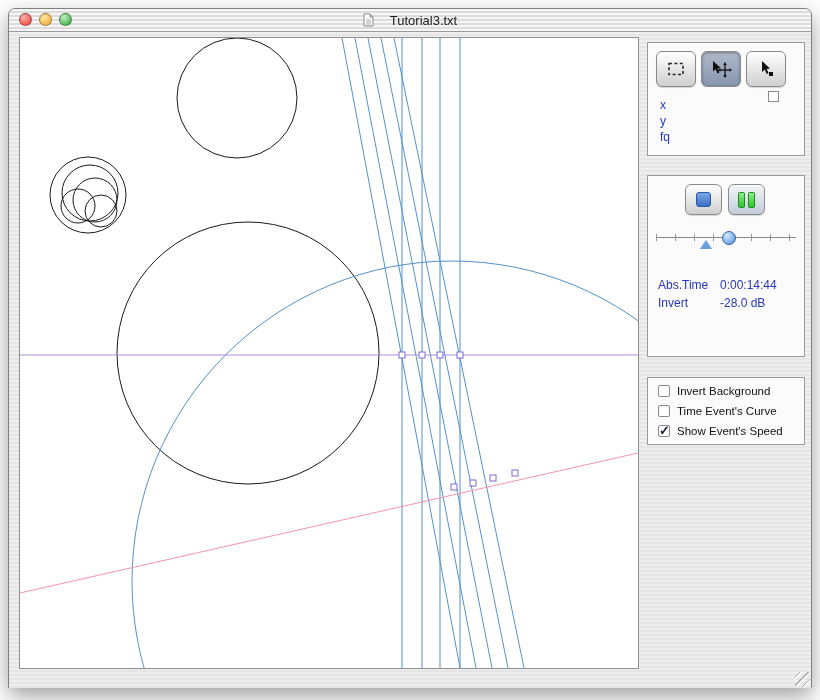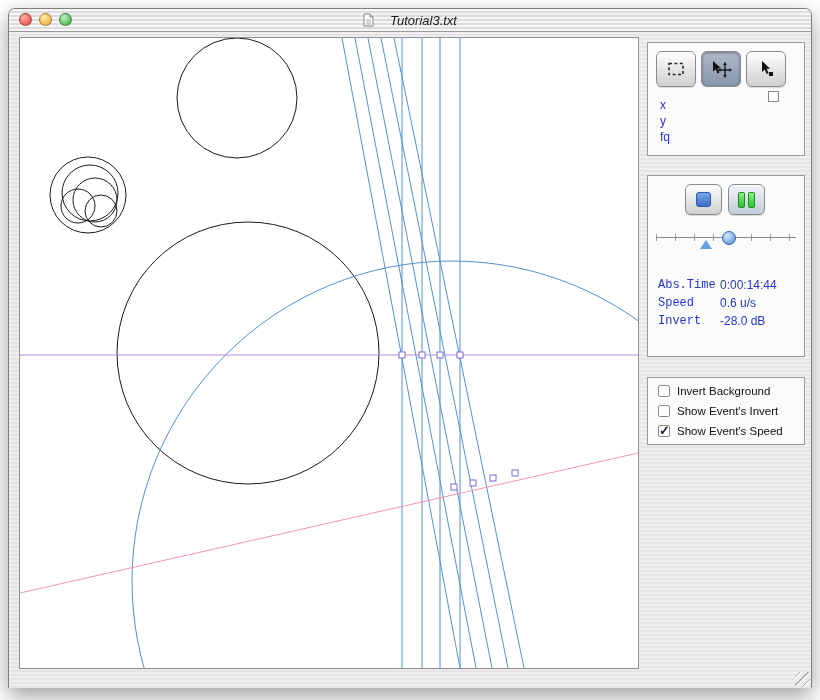--- a/index.html
+++ b/index.html
@@ -21,21 +21,21 @@
     border-bottom:1px solid #9a9a9a;
   }
   .lights{position:absolute;left:10px;top:4px;display:flex;gap:7px;}
   .light{width:13px;height:13px;border-radius:50%;border:1px solid rgba(0,0,0,.35);box-sizing:border-box;}
   .light.red{background:radial-gradient(circle at 35% 30%,#ffb3ab,#e8382c);}
   .light.yellow{background:radial-gradient(circle at 35% 30%,#ffe9a8,#eea321);}
   .light.green{background:radial-gradient(circle at 35% 30%,#c0f2c4,#2ea52c);}
   .title-wrap{
     position:absolute;left:0;right:0;top:0;height:22px;
     display:flex;align-items:center;justify-content:center;gap:16px;
-    font-size:13px;color:#1c1c1c;font-style:italic;
+    font-size:13px;color:#1c1c1c;
   }
   
   .content{
     position:relative;width:802px;height:656px;
     background:repeating-linear-gradient(180deg,#efefef 0 2px,#e5e5e5 2px 4px);
     border-radius:0;
   }
   .canvas{
     position:absolute;left:10px;top:5px;width:618px;height:630px;
     background:#ffffff;border:1px solid #8f8f8f;overflow:hidden;
@@ -93,21 +93,21 @@
     position:absolute;left:66px;top:3px;width:12px;height:12px;border-radius:50%;
     border:1px solid #2e5fa8;background:radial-gradient(circle at 35% 30%,#d6eaff,#4a8ade);
   }
   .slider .tri-marker{
     position:absolute;left:44px;top:12px;width:0;height:0;
     border-left:6px solid transparent;border-right:6px solid transparent;
     border-bottom:9px solid #6aa0e0;
   }
   .stats{position:absolute;left:10px;top:100px;right:6px;font-size:12px;line-height:18px;color:#2636c8;}
   .stat-row{display:flex;height:18px;}
-  .stat-label{width:62px;font-family:Liberation Mono, monospace;}
+  .stat-label{width:62px;}
   .stat-value{flex:1;}
   
   .cb-row{position:absolute;left:10px;height:14px;display:flex;align-items:center;gap:7px;cursor:pointer;}
   .cb-row.r1{top:6px;}
   .cb-row.r2{top:26px;}
   .cb-row.r3{top:46px;}
   .cb{width:12px;height:12px;background:#fff;border:1px solid #8a8a8a;border-radius:2px;
     box-sizing:border-box;position:relative;flex:0 0 auto;}
   .cb.checked::after{
     content:"\2713";position:absolute;left:0px;top:-3px;font-size:13px;font-weight:bold;color:#16233f;
@@ -232,38 +232,34 @@
         <div class="track"></div>
         <div class="thumb"></div>
         <div class="tri-marker"></div>
       </div>
       <div class="stats">
         <div class="stat-row">
           <span class="stat-label">Abs.Time</span>
           <span class="stat-value">0:00:14:44</span>
         </div>
         <div class="stat-row">
-          <span class="stat-label">Speed</span>
-          <span class="stat-value">0.6 u/s</span>
-        </div>
-        <div class="stat-row">
           <span class="stat-label">Invert</span>
           <span class="stat-value">-28.0 dB</span>
         </div>
       </div>
     </div>
 
     <div class="panel options">
       <label class="cb-row r1">
         <span class="cb"></span>
         <span class="cb-label">Invert Background</span>
       </label>
       <label class="cb-row r2">
         <span class="cb"></span>
-        <span class="cb-label">Show Event's Invert</span>
+        <span class="cb-label">Time Event's Curve</span>
       </label>
       <label class="cb-row r3">
         <span class="cb checked"></span>
         <span class="cb-label">Show Event's Speed</span>
       </label>
     </div>
 
     <div class="resize-grip"></div>
   </div>
 </div>

